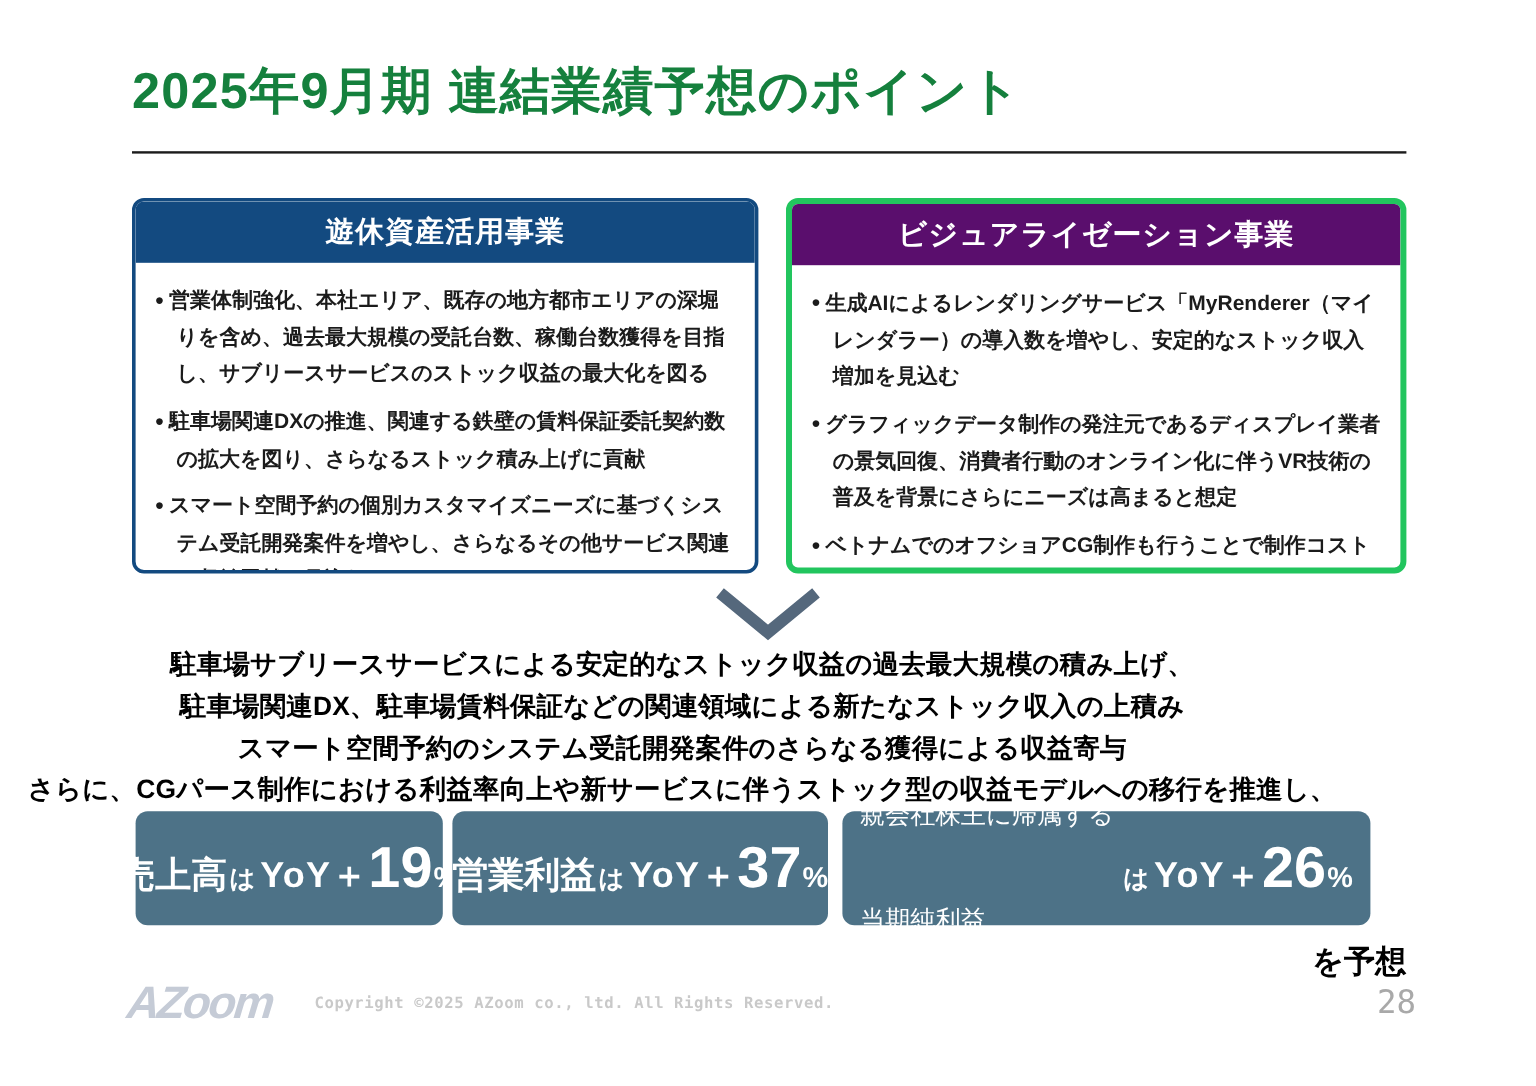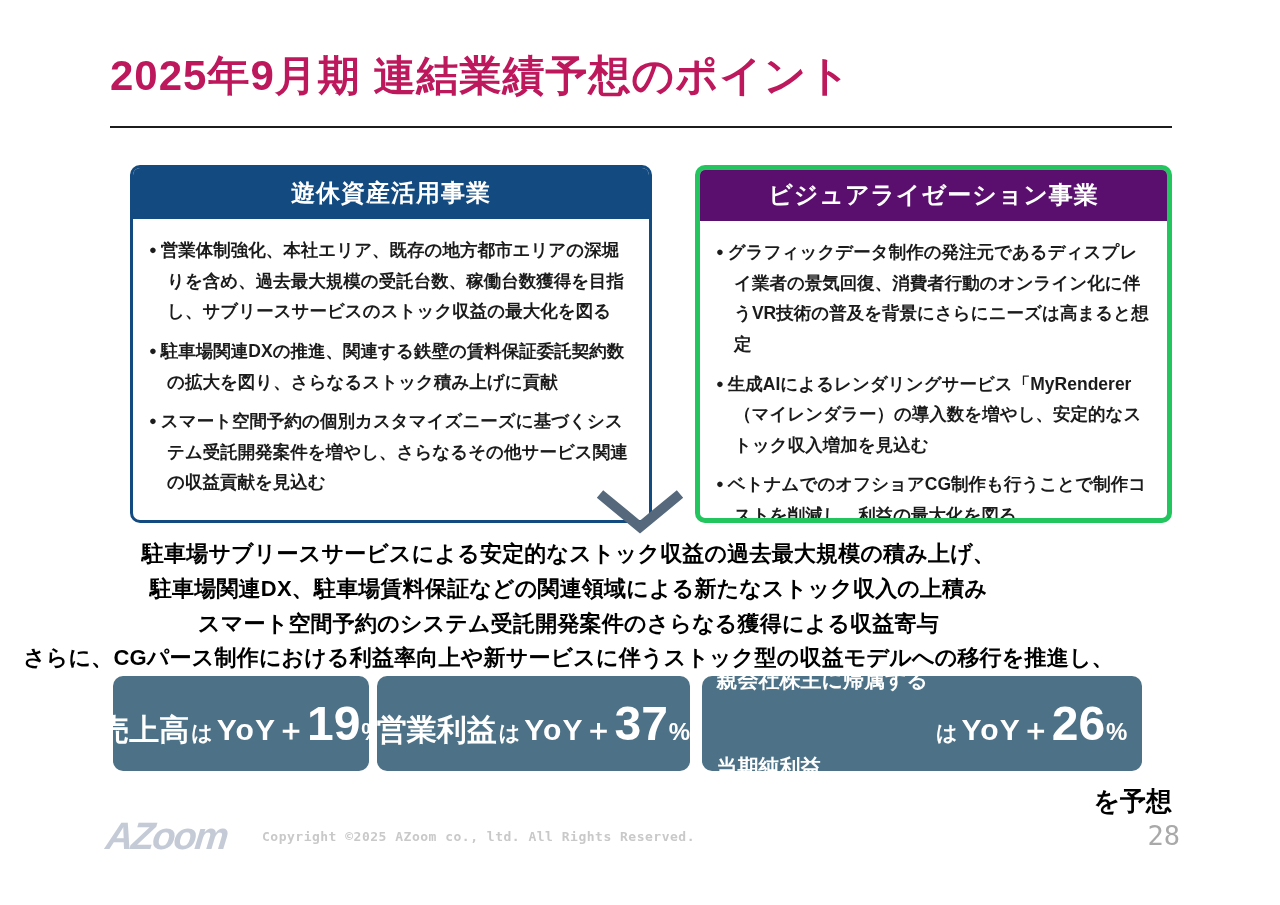--- a/index.html
+++ b/index.html
@@ -6,35 +6,35 @@
   html,body { background:#ffffff; }
   body { font-family:"Liberation Sans","DejaVu Sans",sans-serif; }
   .slide {
     position:relative; width:1280px; height:905px; background:#ffffff;
     overflow:hidden; margin:0 auto;
   }
 
   
   .title {
     position:absolute; left:110px; top:48px; width:1060px;
-    font-size:42px; font-weight:900; color:#be185d; letter-spacing:1px;
+    font-size:42px; font-weight:900; color:#15803d; letter-spacing:1px;
   }
   .title-rule {
     position:absolute; left:110px; top:126px; width:1062px; height:0;
     border-top:2px solid #1c1c1c;
   }
 
   
   .boxes-row {
     position:absolute; left:110px; top:165px; width:1062px; height:313px;
     display:flex; gap:23px;
   }
   .biz-box {
     border-radius:10px; background:#ffffff; overflow:hidden;
-    display:flex; flex-direction:column; height:358px;margin-left:20px;
+    display:flex; flex-direction:column; height:313px;
   }
   .biz-box.blue   { flex:0 0 522px; border:3px solid #134a80; }
   .biz-box.purple { flex:1 1 auto;  border:5px solid #22c55e; }
   .box-header {
     color:#ffffff; text-align:center; font-weight:700; font-size:24px;
     padding:9px 0 10px 0; letter-spacing:1px;
   }
   .biz-box.blue   .box-header { background:#134a80; }
   .biz-box.purple .box-header { background:#5a0e6d; }
   .box-body {
@@ -71,21 +71,21 @@
   .kpi-box.k1 { width:256px; margin-right:8px; }
   .kpi-box.k2 { width:313px; margin-right:12px; }
   .kpi-box.k3 { width:440px; }
   .kpi-inline { display:flex; align-items:baseline; }
   .kpi-label    { font-size:30px; font-weight:800; }
   .kpi-particle { font-size:21px; font-weight:700; margin:0 4px 0 2px; }
   .kpi-yoy      { font-size:30px; font-weight:800; letter-spacing:1px; }
   .kpi-value    { font-size:48px; font-weight:800; letter-spacing:0; }
   .kpi-unit     { font-size:24px; font-weight:800; margin-left:1px; }
   .kpi-label-2l {
-    display:flex; flex-direction:column; font-size:21px; font-weight:700;
+    display:flex; flex-direction:column; font-size:21px; font-weight:400;
     line-height:1.35; text-align:left; margin-right:6px;gap:39px;
   }
   .kpi-label-2l .line2 { text-align:left;margin-top:20px; }
 
   
   .forecast-note {
     position:absolute; right:108px; top:784px;
     font-size:26px; font-weight:900; color:#000000;
   }
 
@@ -124,22 +124,22 @@
           <li>駐車場関連DXの推進、関連する鉄壁の賃料保証委託契約数の拡大を図り、さらなるストック積み上げに貢献</li>
           <li>スマート空間予約の個別カスタマイズニーズに基づくシステム受託開発案件を増やし、さらなるその他サービス関連の収益貢献を見込む</li>
         </ul>
       </div>
     </div>
 
     <div class="biz-box purple">
       <div class="box-header">ビジュアライゼーション事業</div>
       <div class="box-body">
         <ul>
+          <li>生成AIによるレンダリングサービス「MyRenderer（マイレンダラー）の導入数を増やし、安定的なストック収入増加を見込む</li>
           <li>グラフィックデータ制作の発注元であるディスプレイ業者の景気回復、消費者行動のオンライン化に伴うVR技術の普及を背景にさらにニーズは高まると想定</li>
-          <li>生成AIによるレンダリングサービス「MyRenderer（マイレンダラー）の導入数を増やし、安定的なストック収入増加を見込む</li>
           <li>ベトナムでのオフショアCG制作も行うことで制作コストを削減し、利益の最大化を図る</li>
         </ul>
       </div>
     </div>
 
   </div>
 
   <div class="chevron-wrap">
     <svg width="92" height="48" viewBox="0 0 92 48" aria-hidden="true">
       <polyline points="6,6 46,39 86,6" fill="none" stroke="#55687c" stroke-width="10" stroke-linecap="butt" stroke-linejoin="miter"></polyline>

